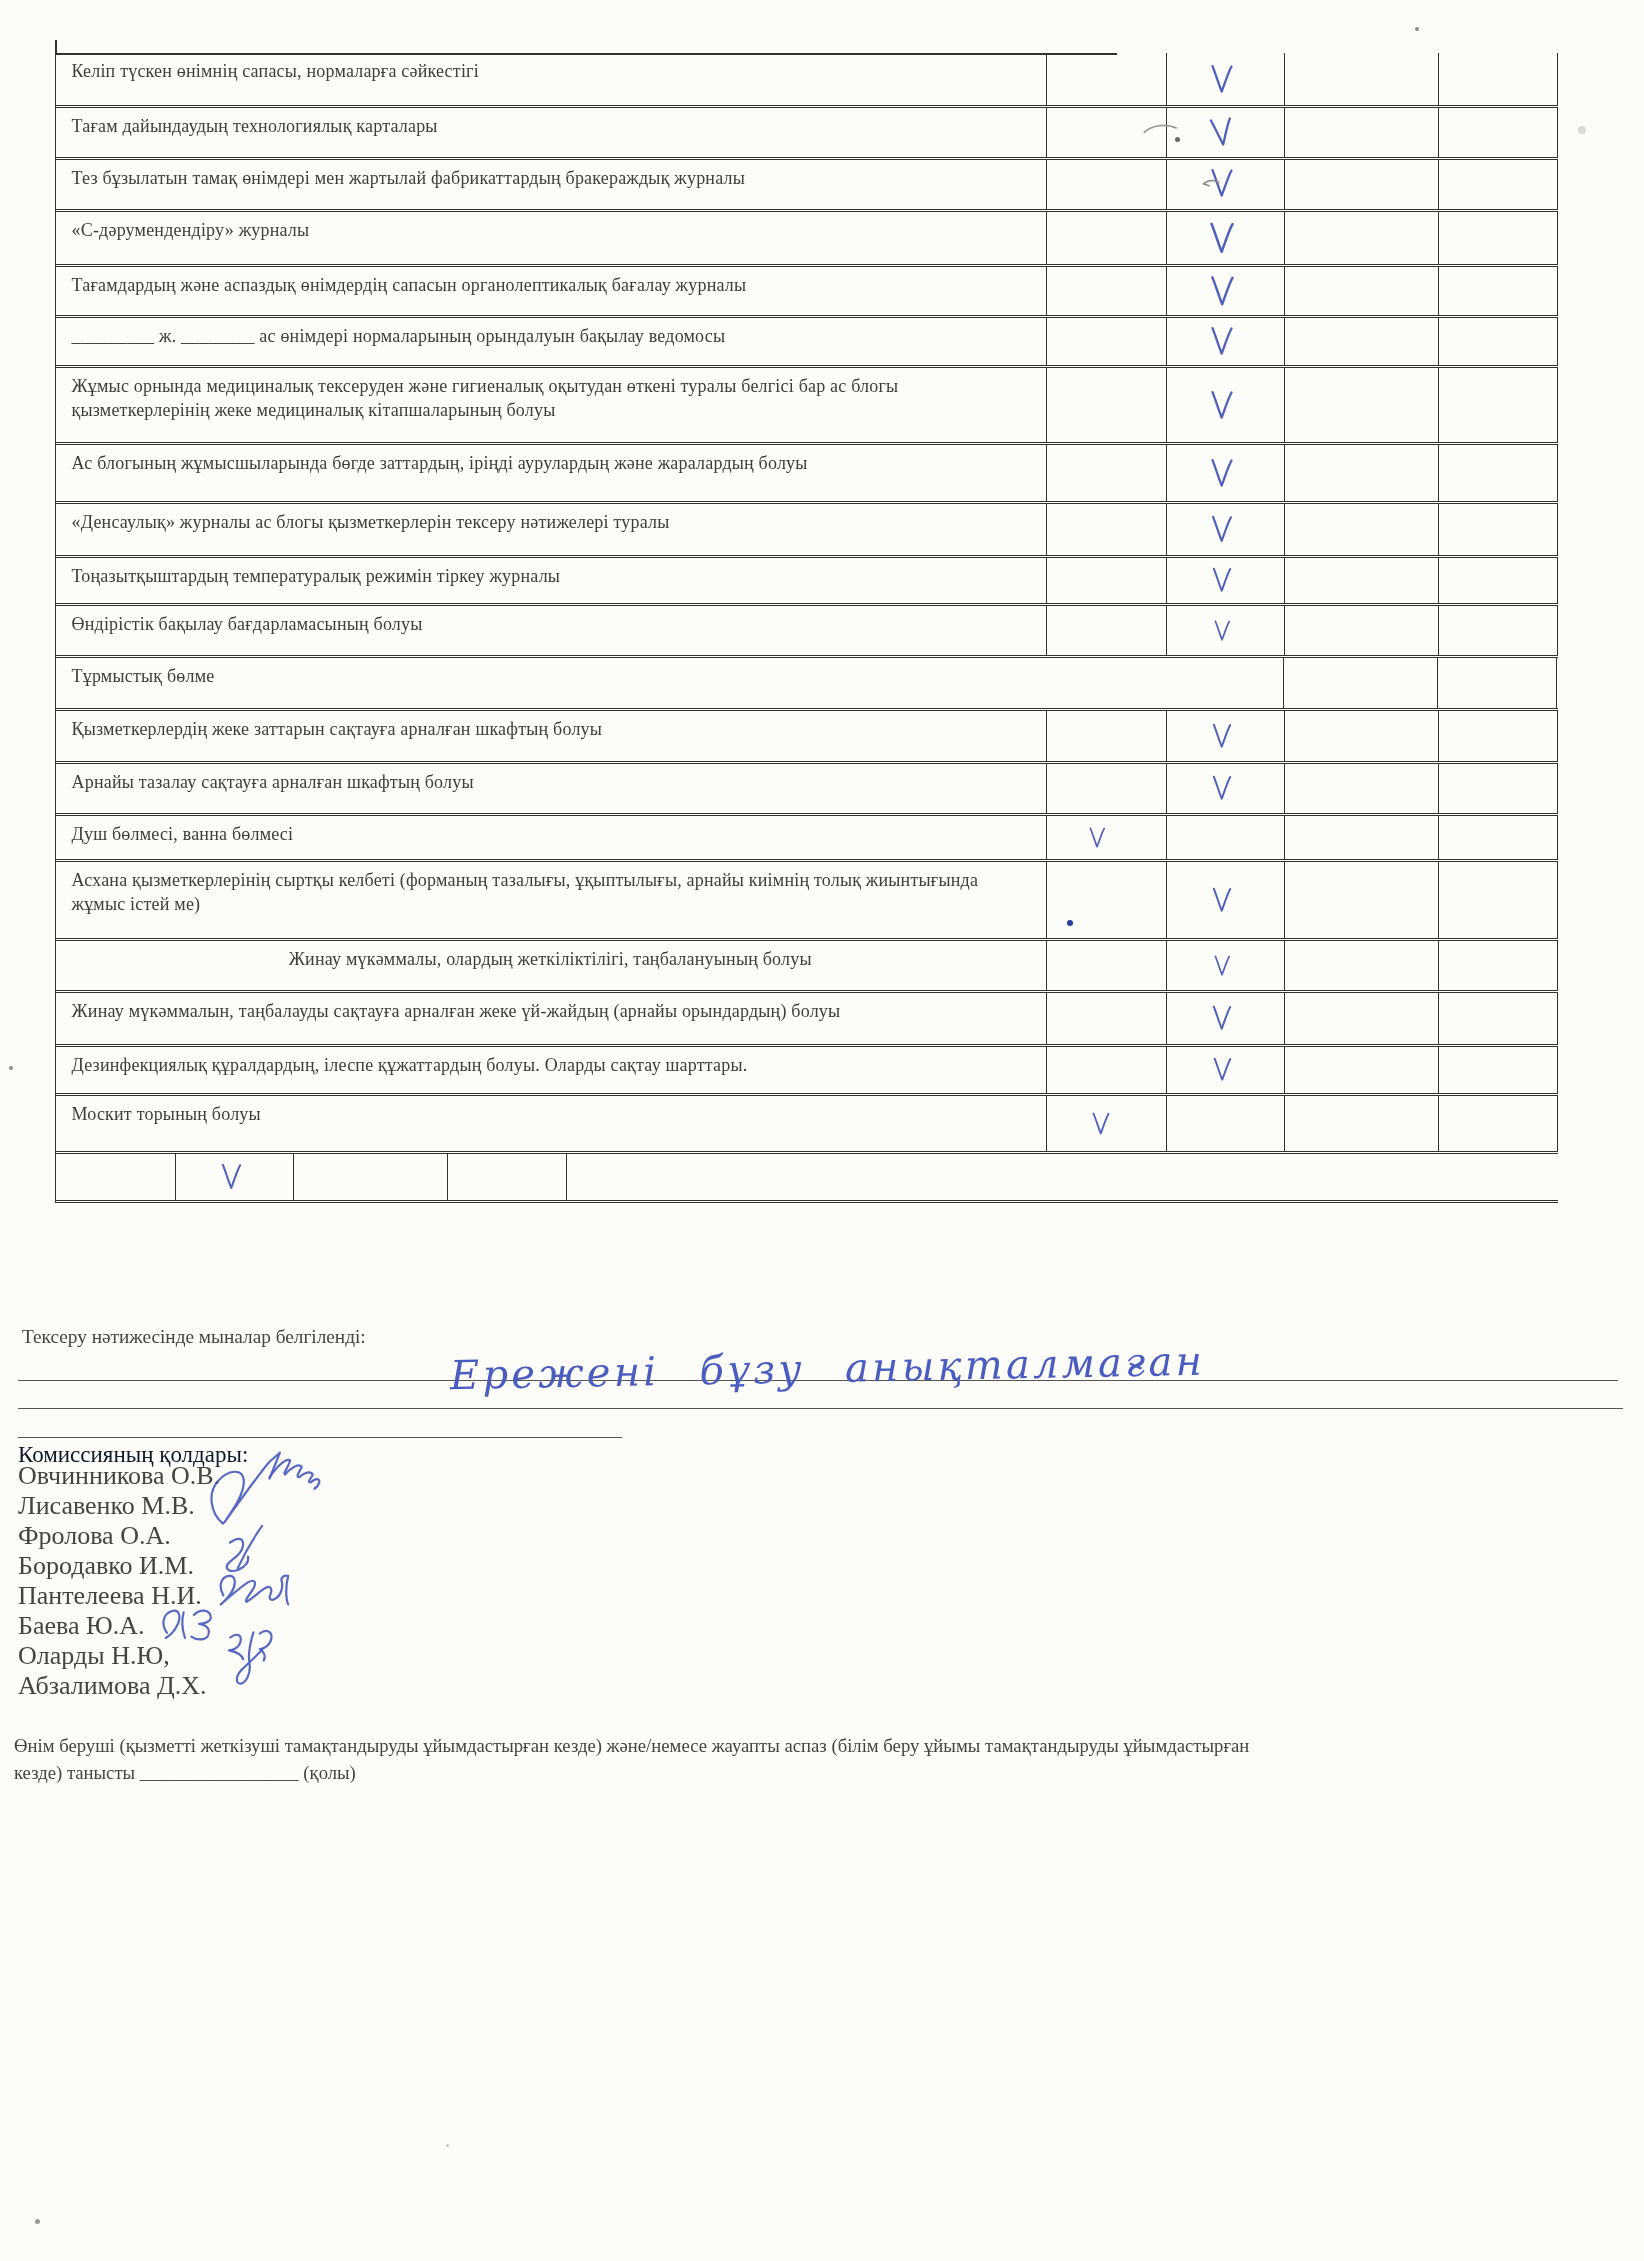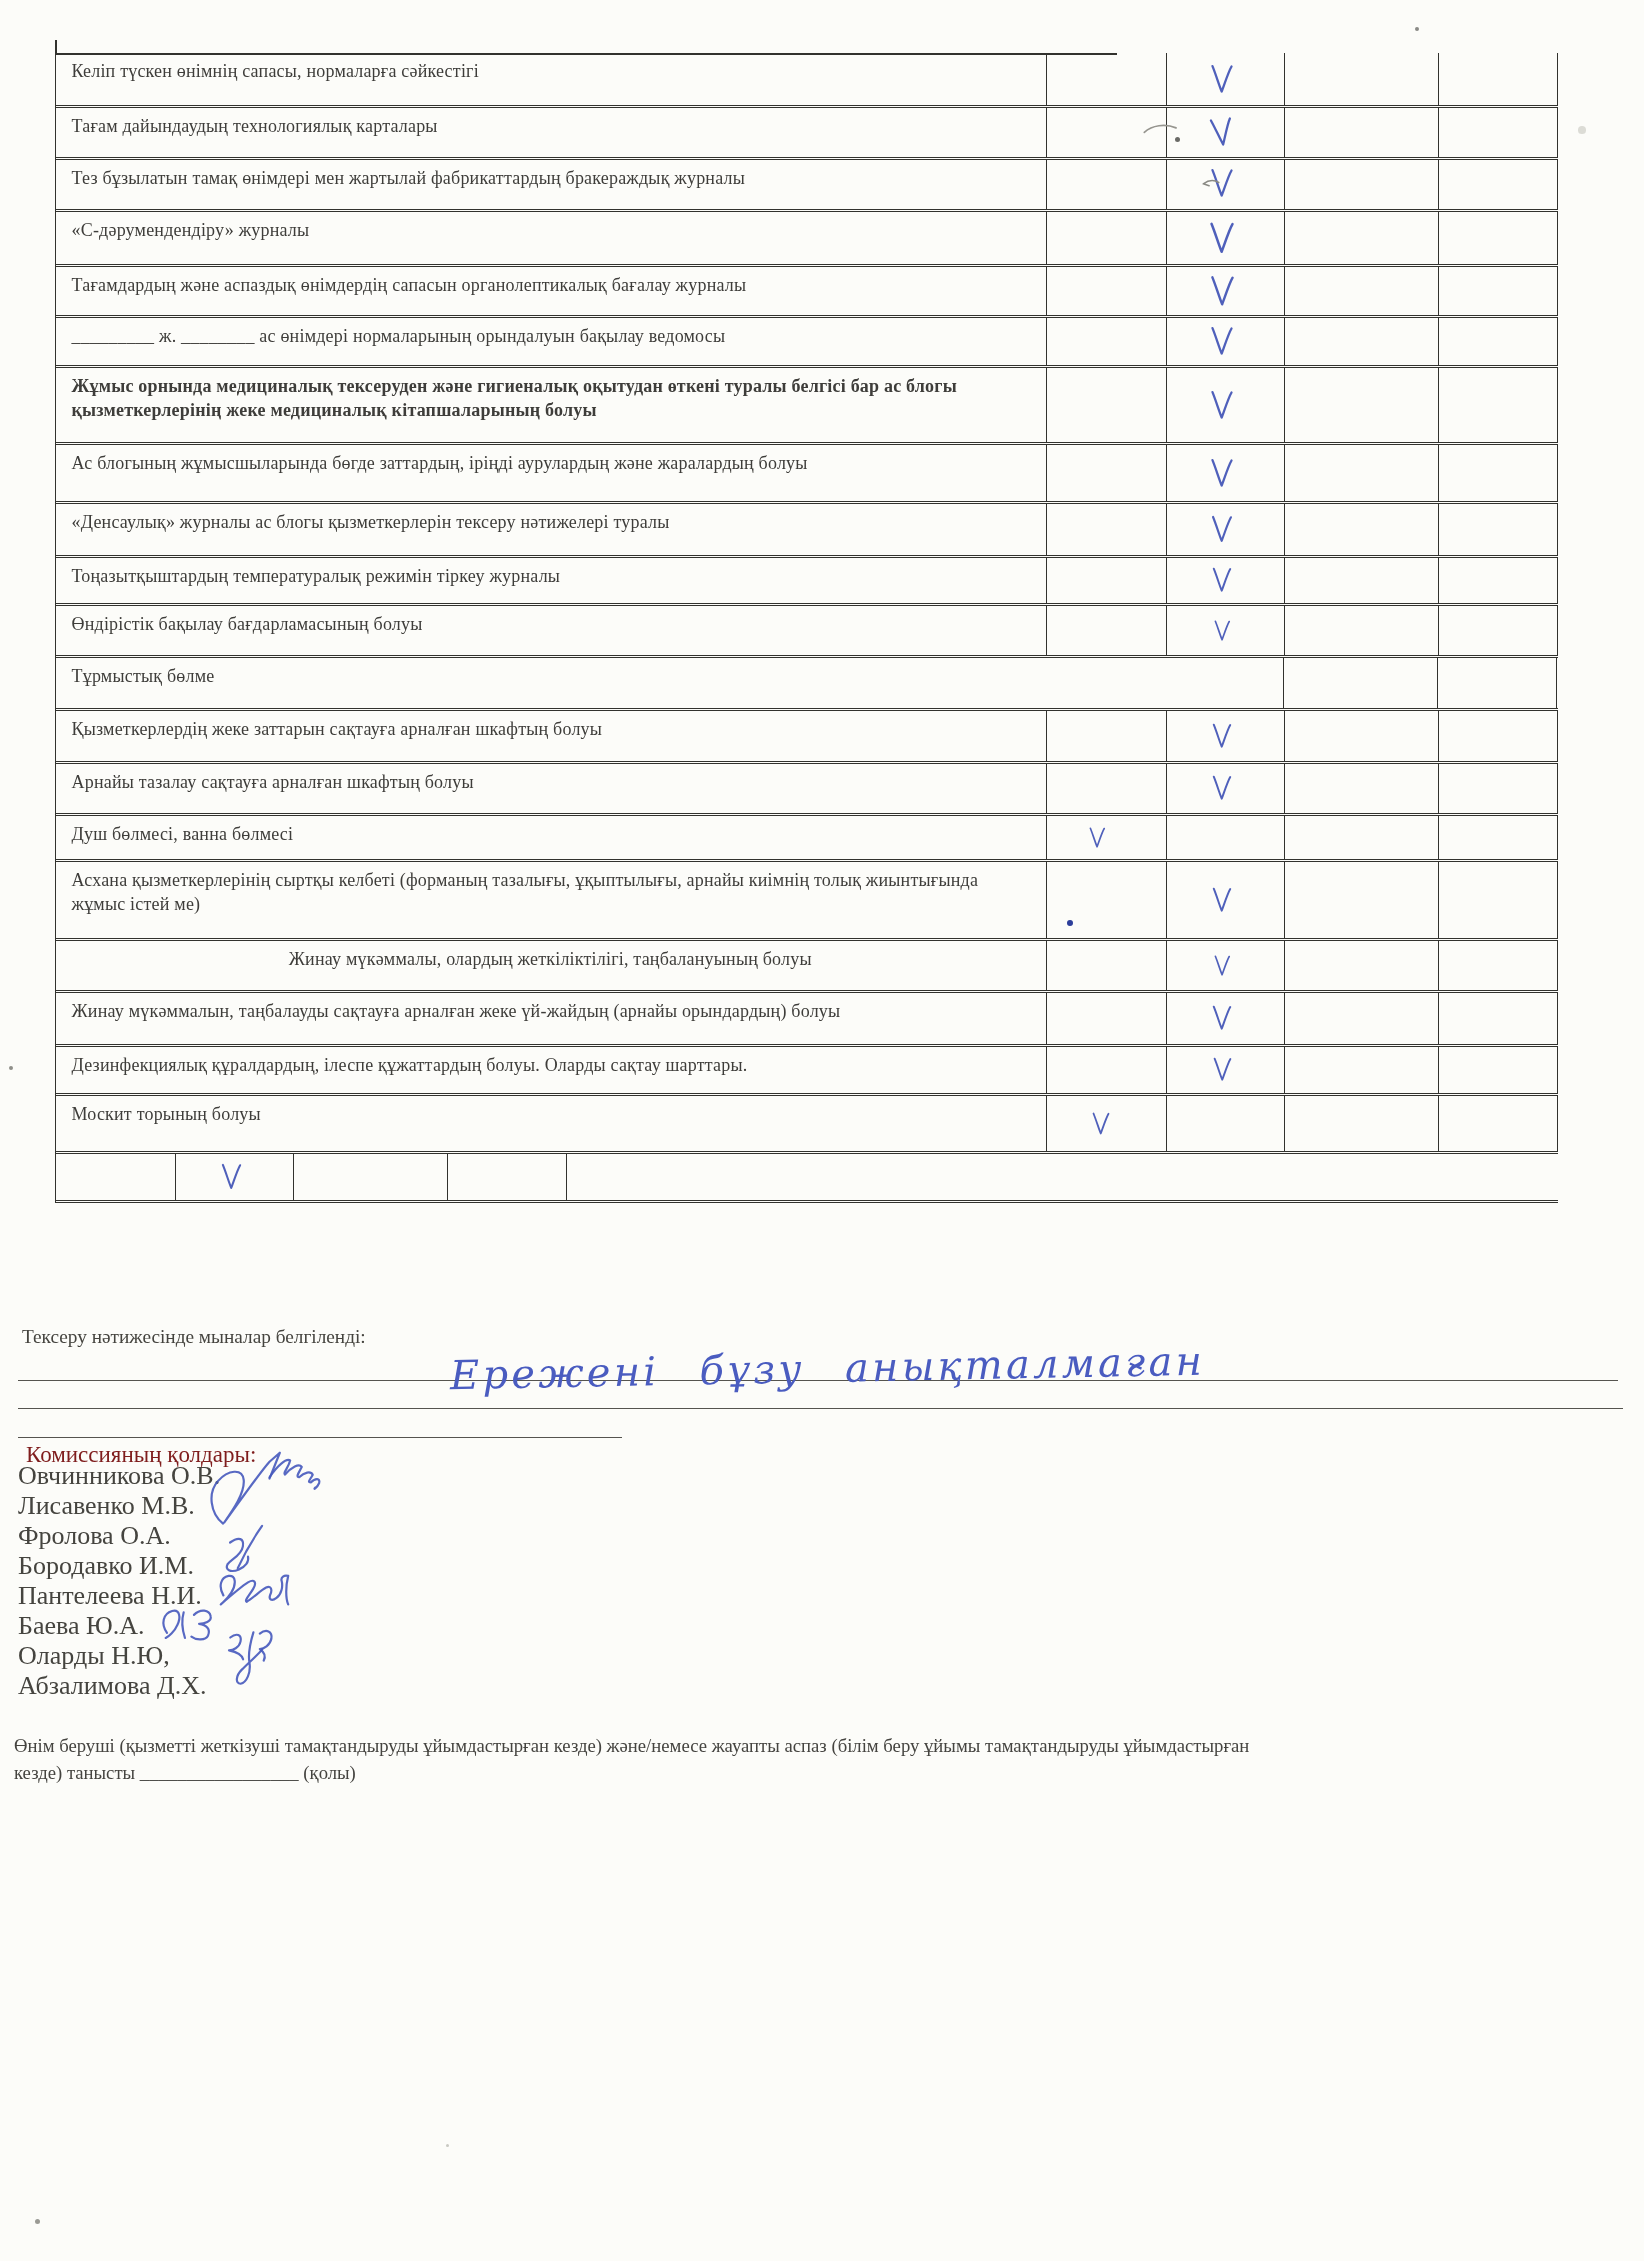--- a/index.html
+++ b/index.html
@@ -21,21 +21,21 @@
 
   
   .result-label{position:absolute;left:22px;top:1326px;font-size:19.3px;color:#45443f;}
   .rule{position:absolute;height:0;border-top:1.3px solid #55544f;}
   .rule1{left:18px;top:1380px;width:1600px;}
   .rule2{left:18px;top:1408px;width:1605px;}
   .rule3{left:18px;top:1437px;width:604px;border-top-width:1.9px;}
   .handwriting{position:absolute;left:450px;top:1345px;font-family:"DejaVu Serif",serif;
         font-style:italic;font-size:40px;color:#4a5cc0;letter-spacing:3.2px;word-spacing:24.5px;
         transform:rotate(-1.1deg);white-space:nowrap;}
-  .commission-label{position:absolute;left:26px;top:1442px;font-size:23px;color:#7f1d1d;}
+  .commission-label{position:absolute;left:18px;top:1442px;font-size:23px;color:#0f172a;}
   .members{position:absolute;left:18px;top:1461px;font-size:26px;line-height:30px;color:#45443f;}
   .member{white-space:nowrap;}
   .footer{position:absolute;left:14px;top:1732px;width:1618px;font-size:18.7px;line-height:27px;color:#454440;}
 
   
   .sig{position:absolute;}
   .sig path{fill:none;stroke:#4659bd;stroke-width:3.4;stroke-linecap:round;stroke-linejoin:round;opacity:.9;}
 
   
   .dot{position:absolute;border-radius:50%;}
@@ -109,21 +109,21 @@
         <div class="cell txt" style="width: 991px;">_________ ж. ________ ас өнімдері нормаларының орындалуын бақылау ведомосы</div>
         <div class="cell" style="width: 120px;"></div>
         <div class="cell" style="width: 118px;">
           <svg viewBox="0 0 40 52" class="check" style="width: 26px; height: 33px; margin-left: -6.4px; margin-top: 0px;">
             <path d="M5 5 C11 20 15 34 19.5 45 C23 36 30 14 35 5.5"></path>
           </svg>
         </div>
         <div class="cell" style="width: 154px;"></div>
         <div class="cell" style="width: 119px;"></div>
       </div>
-      <div class="trow" style="height: 77px; font-weight: bold;">
+      <div class="trow" style="height: 77px;">
         <div class="cell txt" style="width: 991px;">Жұмыс орнында медициналық тексеруден және гигиеналық оқытудан өткені туралы белгісі бар ас блогы қызметкерлерінің жеке медициналық кітапшаларының болуы</div>
         <div class="cell" style="width: 120px;"></div>
         <div class="cell" style="width: 118px;">
           <svg viewBox="0 0 40 52" class="check" style="width: 26px; height: 33px; margin-left: -6.4px; margin-top: 0px;">
             <path d="M5 5 C11 20 15 34 19.5 45 C23 36 30 14 35 5.5"></path>
           </svg>
         </div>
         <div class="cell" style="width: 154px;"></div>
         <div class="cell" style="width: 119px;"></div>
       </div>

